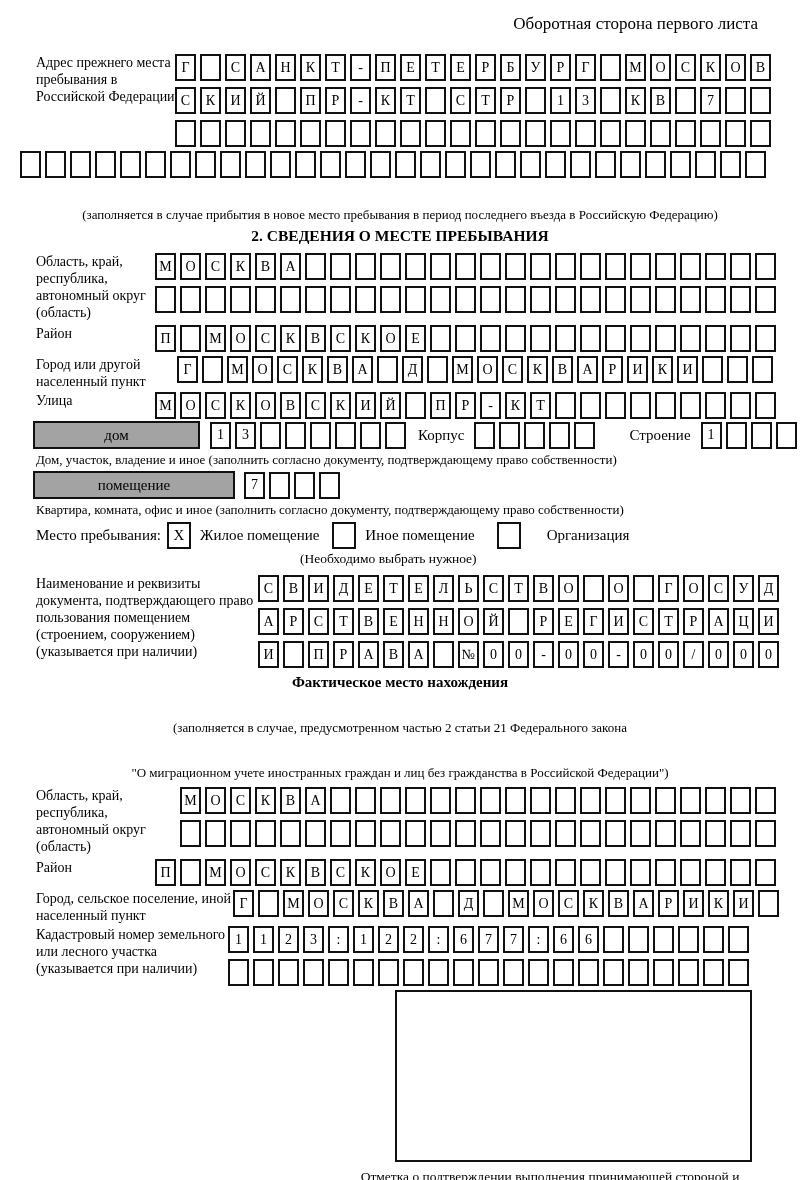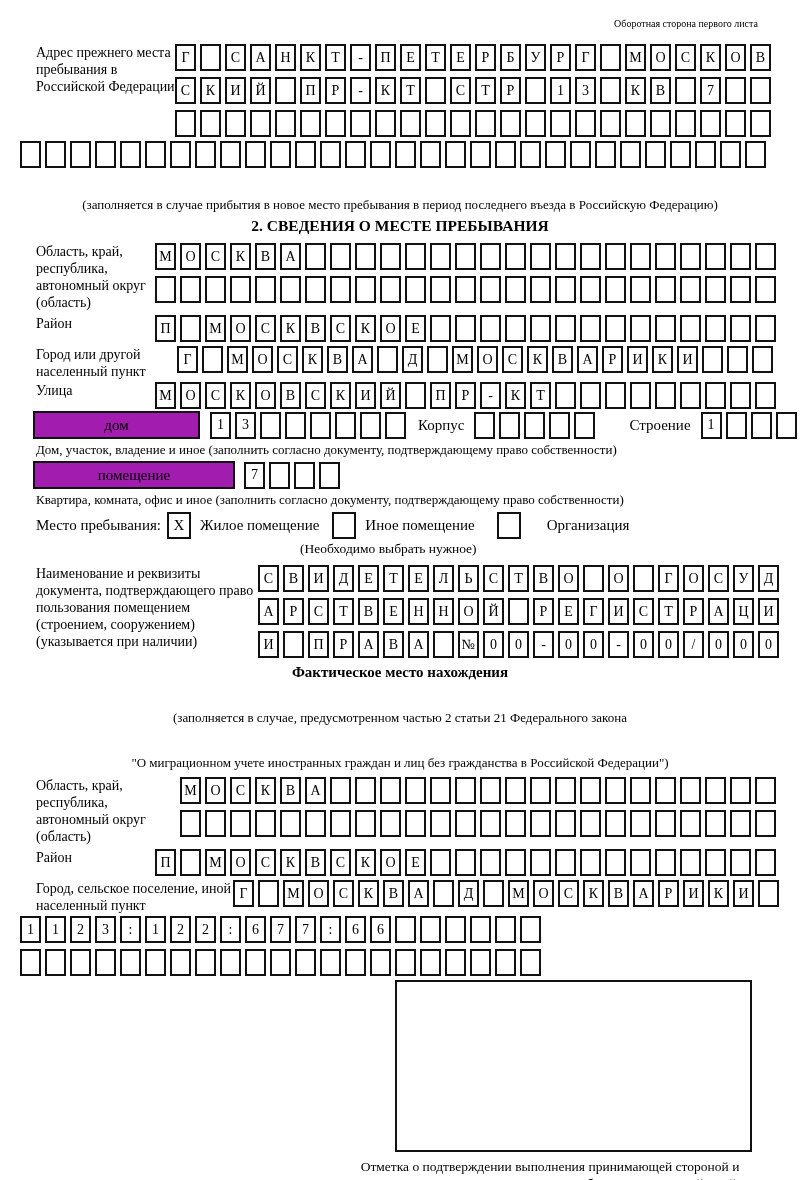--- a/index.html
+++ b/index.html
@@ -2,38 +2,38 @@
 <html><head>
 <meta charset="utf-8">
 <style>
   html,body{margin:0;padding:0;background:#fff;}
   .page{
     position:relative; width:800px; height:1180px; overflow:hidden;
     background:#fff; color:#000;
     font-family:"Liberation Serif","DejaVu Serif",serif;
     box-sizing:border-box; padding:14px 20px 0 20px;
   }
-  .hdr{ text-align:right; padding-right:22px; font-size:10px; line-height:20px; margin-bottom:10px;}
+  .hdr{ text-align:right; padding-right:22px; font-size:17px; line-height:20px; margin-bottom:20px;}
   .field{ display:flex; align-items:flex-start; margin-bottom:4px;}
   .lbl{ font-size:14px; line-height:17px; padding-left:16px; box-sizing:border-box; flex:none;}
   .rows{ display:flex; flex-direction:column; gap:6px;}
   .cellrow{ display:flex; gap:4px; flex:none;}
   .cell{
     box-sizing:border-box; flex:none; width:21px; height:27px;
     border:2px solid #111; display:flex; align-items:center; justify-content:center;
     font-size:14px; line-height:1; background:#fff;
   }
   .w-addr{width:155px;} .w-reg{width:135px;} .w-cityA{width:157px;}
   .w-doc{width:238px;} .w-regB{width:160px;} .w-cityB{width:213px;} .w-cad{width:208px;}
   .note{ font-size:13px; line-height:17px; text-align:center;margin-top:28px; }
   .sec-title{ font-weight:bold; font-size:15.5px; text-align:center; margin:4px 0 8px 0;}
   .sub-title{ font-weight:bold; font-size:15px; text-align:center; margin:6px 0 5px 0;}
   .houserow{ display:flex; align-items:center; margin:2px 0 2px 13px;}
   .typebox{ box-sizing:border-box; border:2px solid #111; height:28px;
-    display:flex; align-items:center; justify-content:center; font-size:15px; flex:none; background:#a21caf;}
+    display:flex; align-items:center; justify-content:center; font-size:15px; flex:none; background:#a3a3a3;}
   .cap{ font-size:13px; line-height:17px; margin:0 0 3px 16px;}
   .stayrow{ display:flex; align-items:center; margin:4px 0 2px 0; font-size:15px;}
   .chk{ box-sizing:border-box; width:24px; height:27px; border:2px solid #111;
     display:flex; align-items:center; justify-content:center; font-size:15px; flex:none; background:#fff;}
   .hint{ font-size:13.5px; margin:2px 0 8px 280px;}
   .stamp{ box-sizing:border-box; width:357px; height:172px; border:2px solid #111; margin:4px 0 6px 375px; background:#fff;}
   .stampcap{ width:440px; margin-left:310px; text-align:center; font-size:13.5px; line-height:17px;}
   .mb6{margin-bottom:6px;} .mb2{margin-bottom:2px;}
 </style>
 </head>
@@ -556,20 +556,21 @@
         <div class="cell">А</div>
         <div class="cell">Р</div>
         <div class="cell">И</div>
         <div class="cell">К</div>
         <div class="cell">И</div>
         <div class="cell"></div>
       </div>
   </div>
 
   <div class="field">
+    <div class="lbl w-cad">Кадастровый номер земельного или лесного участка (указывается при наличии)</div>
     <div class="rows">
       <div class="cellrow">
           <div class="cell">1</div>
           <div class="cell">1</div>
           <div class="cell">2</div>
           <div class="cell">3</div>
           <div class="cell">:</div>
           <div class="cell">1</div>
           <div class="cell">2</div>
           <div class="cell">2</div>

